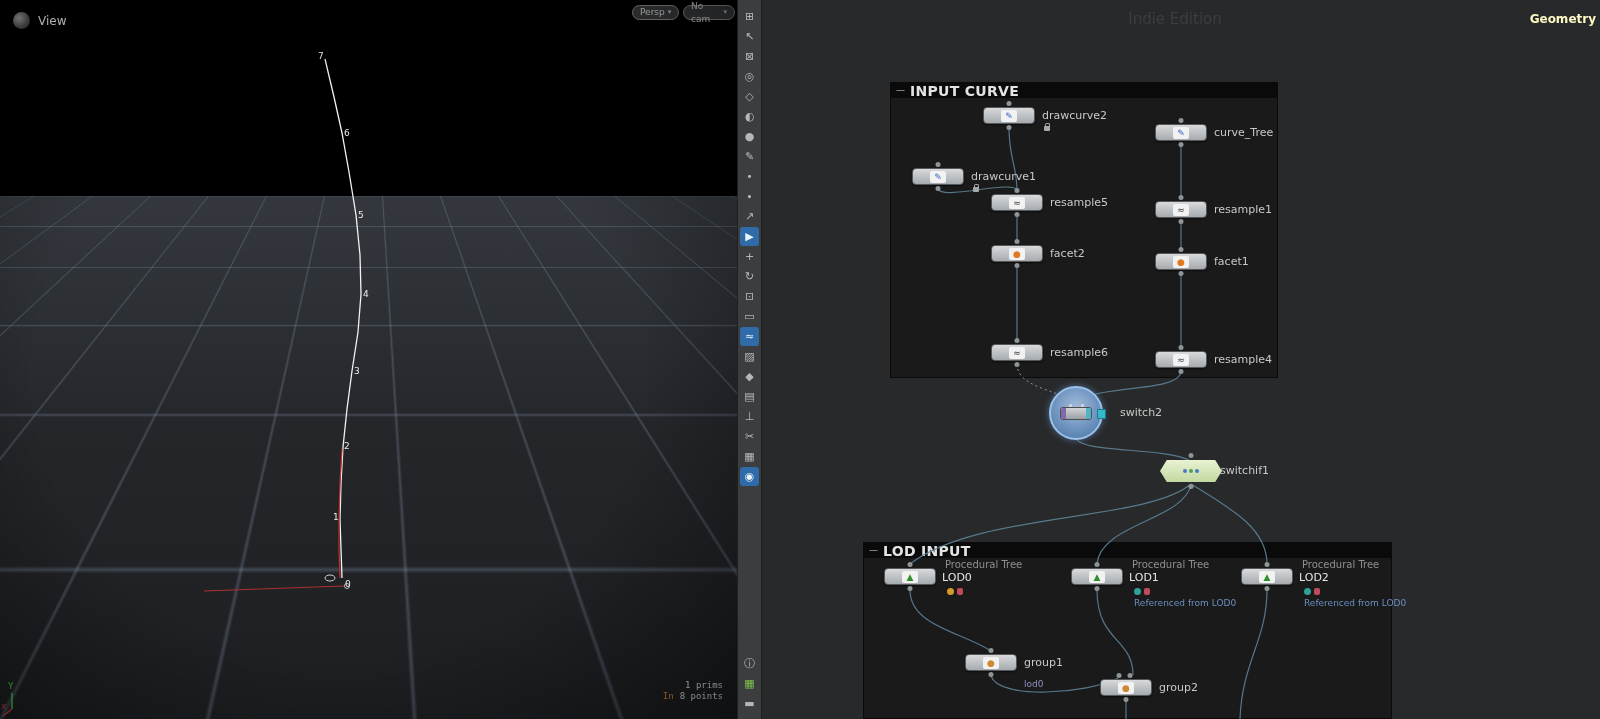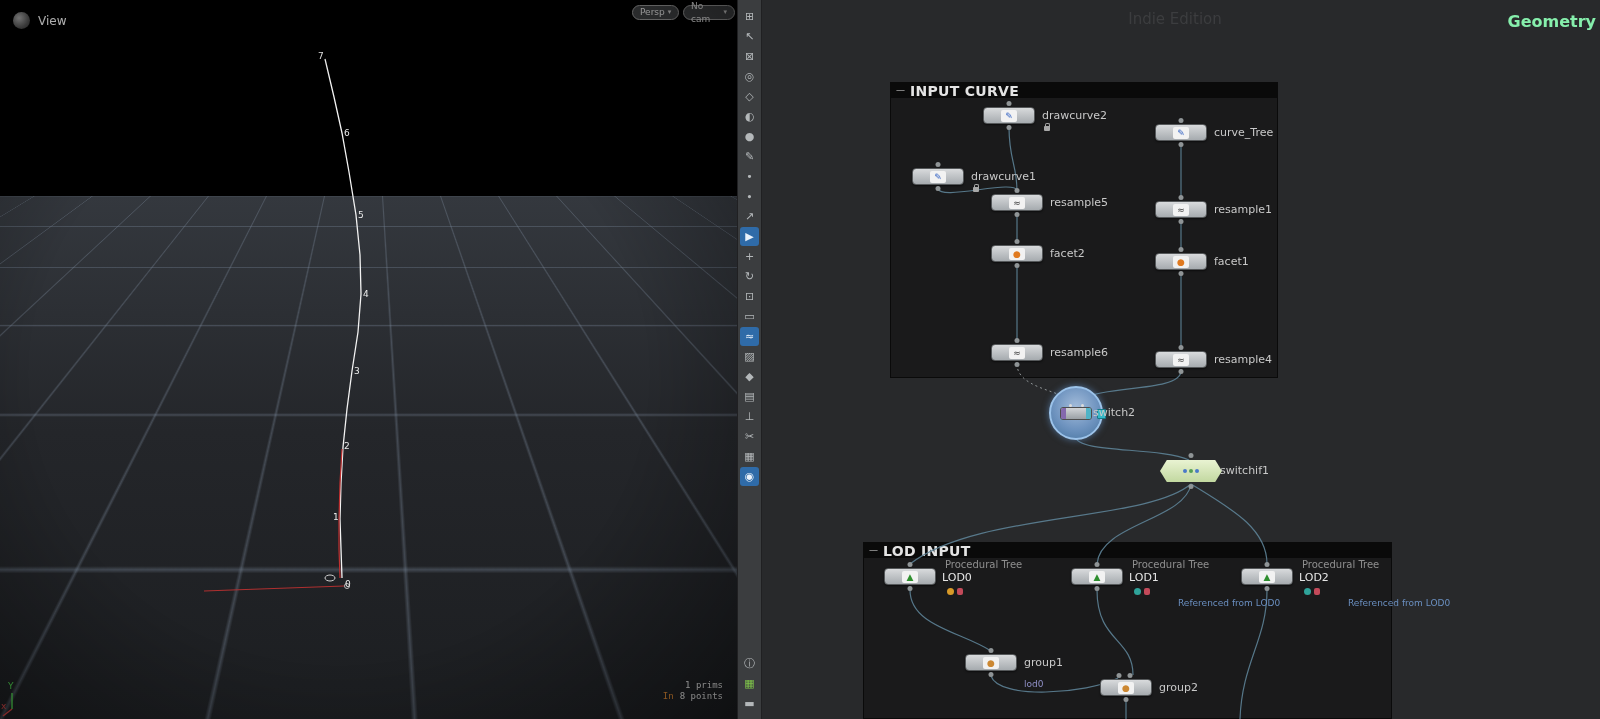--- a/index.html
+++ b/index.html
@@ -37,21 +37,21 @@
   .tb-bottom{position:absolute;bottom:5px;left:0;right:0;}
   .ticon{width:19px;height:19px;margin:1px auto;color:#b4b8ba;font-size:11px;line-height:19px;
          text-align:center;border-radius:3px;cursor:default;}
   .ticon.active{background:#2f6ba8;color:#eaf2fb;}
   .ticon.green{color:#7ec24a;}
 
   
   #network{position:absolute;left:762px;top:0;width:838px;height:719px;background:#28292b;overflow:hidden;}
   .watermark{position:absolute;left:338px;top:10px;width:150px;text-align:center;
              font-size:15px;color:#3c3d3f;}
-  .pane-title{position:absolute;right:4px;top:12px;font-size:16px;font-weight:bold;color:#86efac;}
+  .pane-title{position:absolute;right:4px;top:12px;font-size:12px;font-weight:bold;color:#fef9c3;}
   .netbox{position:absolute;background:rgba(12,12,12,.5);border:1px solid #0a0a0a;box-sizing:border-box;}
   .netbox .bar{height:15px;background:rgba(5,5,5,.75);display:flex;align-items:center;
                padding:0 5px;gap:5px;}
   .netbox .min{color:#bdbdbd;font-size:9px;line-height:15px;}
   .netbox .btitle{color:#e4e4e4;font-size:14px;font-weight:bold;letter-spacing:.3px;}
   .wires{position:absolute;left:0;top:0;}
 
   .hnode{position:absolute;width:52px;height:17px;border-radius:4px;border:1px solid #55585a;
          background:linear-gradient(#d8dadc,#a6abaf);box-shadow:0 1px 2px rgba(0,0,0,.55);
          display:flex;align-items:center;justify-content:center;box-sizing:border-box;}
@@ -73,39 +73,39 @@
         background:radial-gradient(circle at 50% 38%,#a3bcda,#6e93bf 55%,#46749f 100%);
         border:2px solid #9cc3ea;box-shadow:0 0 7px rgba(110,165,230,.55);box-sizing:border-box;}
   .mini-node{position:absolute;left:11px;top:21px;width:32px;height:13px;border-radius:3px;
         border:1px solid #4e4e4e;background:linear-gradient(#d2d5d8,#9aa0a5);box-sizing:border-box;}
   .mini-flag{position:absolute;top:0;bottom:0;width:5px;}
   .mini-flag.l{left:0;background:#8468ad;border-radius:2px 0 0 2px;}
   .mini-flag.r{right:0;background:#4fb3c6;border-radius:0 2px 2px 0;}
   .mini-dot{position:absolute;top:-4px;width:3px;height:3px;border-radius:50%;background:#dcdcdc;}
   .flag-tab{position:absolute;right:-3px;top:23px;width:7px;height:8px;background:#35b8c8;
         border:1px solid #167a88;border-radius:1px;}
-  .sw-label{position:absolute;left:44px;top:20px;color:#c9c9c9;font-size:11px;white-space:nowrap;}
+  .sw-label{position:absolute;left:71px;top:20px;color:#c9c9c9;font-size:11px;white-space:nowrap;}
 
   
   .sif-wrap{position:absolute;width:62px;height:22px;}
   .sif-body{position:absolute;inset:0;background:linear-gradient(#e9f3d2,#c2d8a0);
         clip-path:polygon(11% 0,89% 0,100% 50%,89% 100%,11% 100%,0 50%);
         display:flex;align-items:center;justify-content:center;gap:2px;}
   .sdot{width:4px;height:4px;border-radius:50%;}
   .sdot.c1{background:#4a79c8;} .sdot.c2{background:#55a055;} .sdot.c3{background:#4a79c8;}
 
   
   .lod-type{position:absolute;left:60px;top:-10px;font-size:10px;color:#8f8f8f;white-space:nowrap;}
   .lod-name{position:absolute;left:57px;top:2px;font-size:11px;color:#e6e6e6;white-space:nowrap;}
   .lod-flags{position:absolute;left:62px;top:19px;display:flex;gap:3px;align-items:center;}
   .flag{width:7px;height:7px;border-radius:50%;}
   .flag.warn{background:#d89a28;}
   .flag.teal{background:#2fa39a;}
   .flag.red{background:#c34a5a;border-radius:2px;width:6px;}
-  .lod-ref{position:absolute;left:62px;top:29px;font-size:9px;color:#6a8fc0;white-space:nowrap;margin-left:44px;}
+  .lod-ref{position:absolute;left:62px;top:29px;font-size:9px;color:#6a8fc0;white-space:nowrap;}
   .grp-sub{position:absolute;left:58px;top:24px;font-size:9px;color:#9090c8;white-space:nowrap;}
 </style>
 </head>
 <body>
 
 <div id="stage">
 
   <div id="viewport">
     <div class="floor"></div>
     <div class="gridplane"></div>

